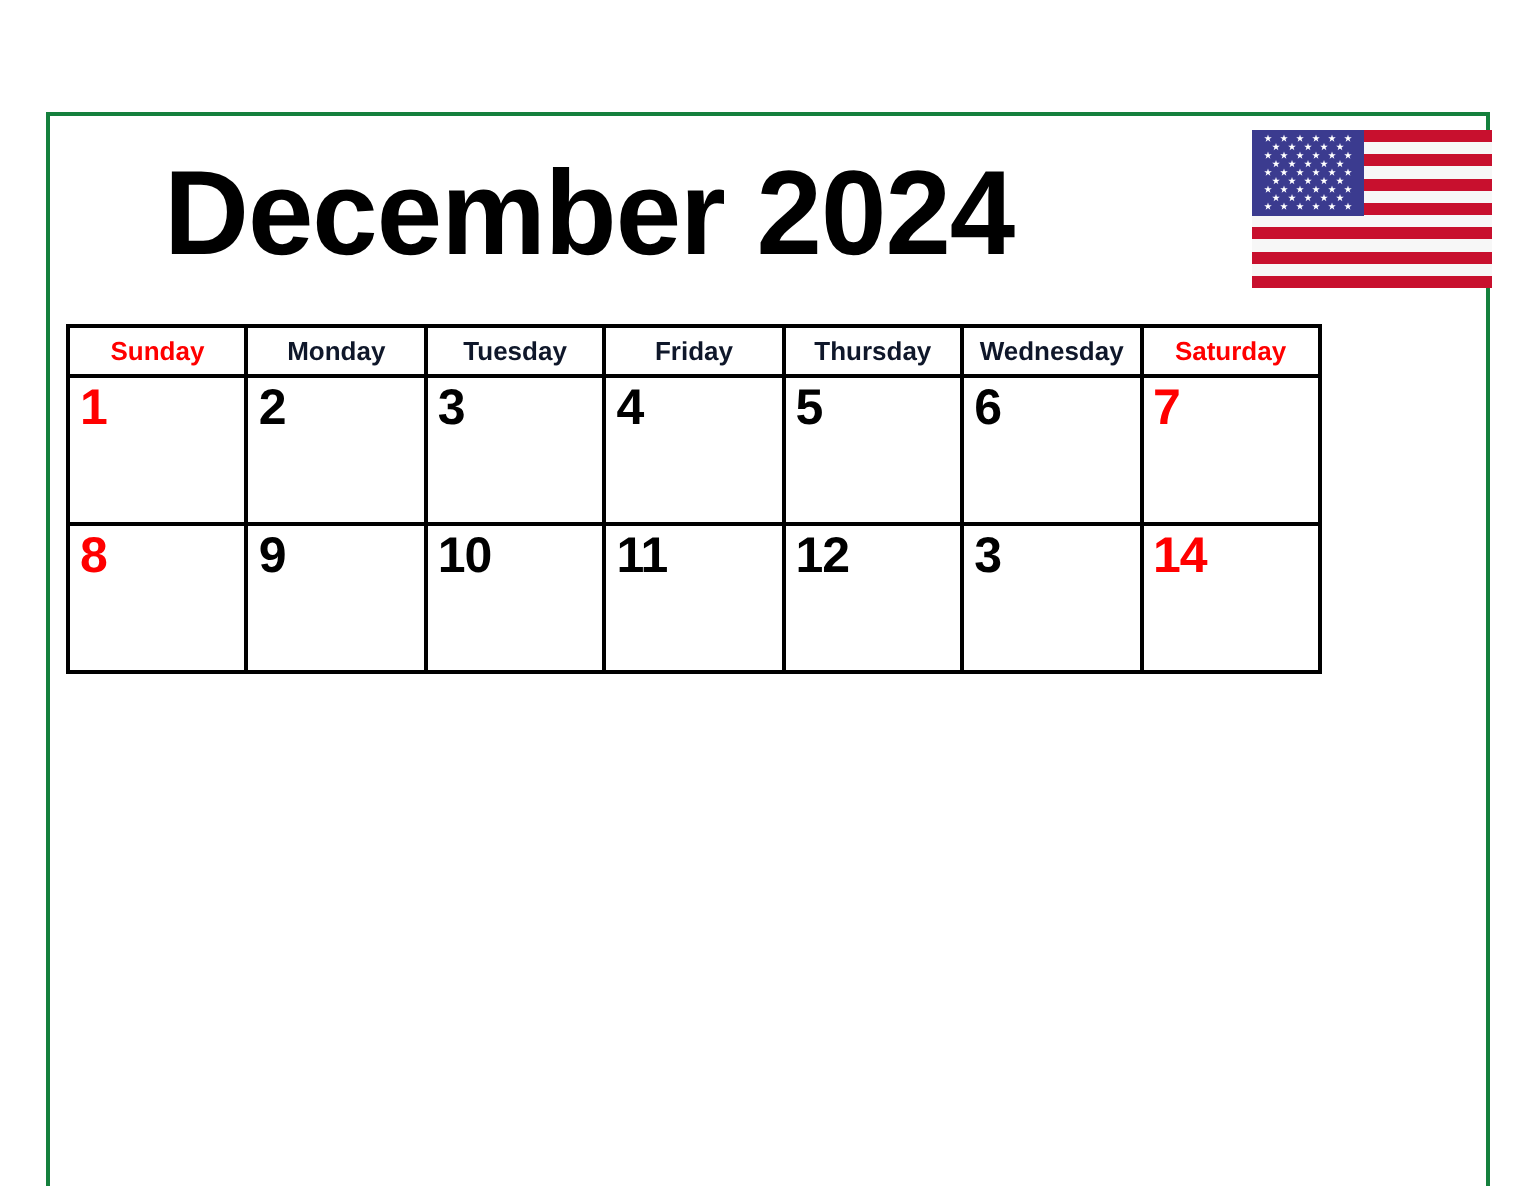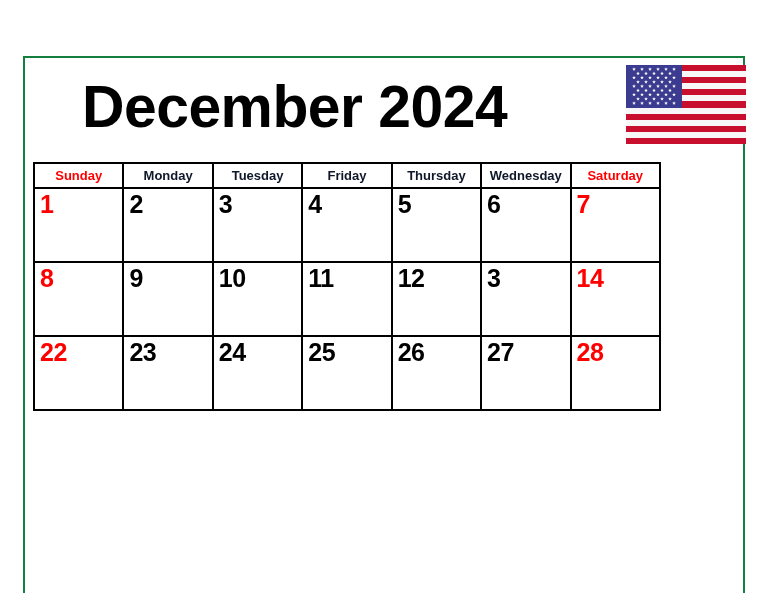--- a/index.html
+++ b/index.html
@@ -246,39 +246,16 @@
           <td>
             <span class="daynum">12</span>
           </td>
           <td>
             <span class="daynum">3</span>
           </td>
           <td>
             <span class="daynum weekend">14</span>
           </td>
         </tr>
-        <tr>
-          <td>
-            <span class="daynum weekend">22</span>
-          </td>
-          <td>
-            <span class="daynum">23</span>
-          </td>
-          <td>
-            <span class="daynum">24</span>
-          </td>
-          <td>
-            <span class="daynum">25</span>
-          </td>
-          <td>
-            <span class="daynum">26</span>
-          </td>
-          <td>
-            <span class="daynum">27</span>
-          </td>
-          <td>
-            <span class="daynum weekend">28</span>
-          </td>
-        </tr>
       </tbody>
   </table>
 
 </div>
 
 </body></html>

